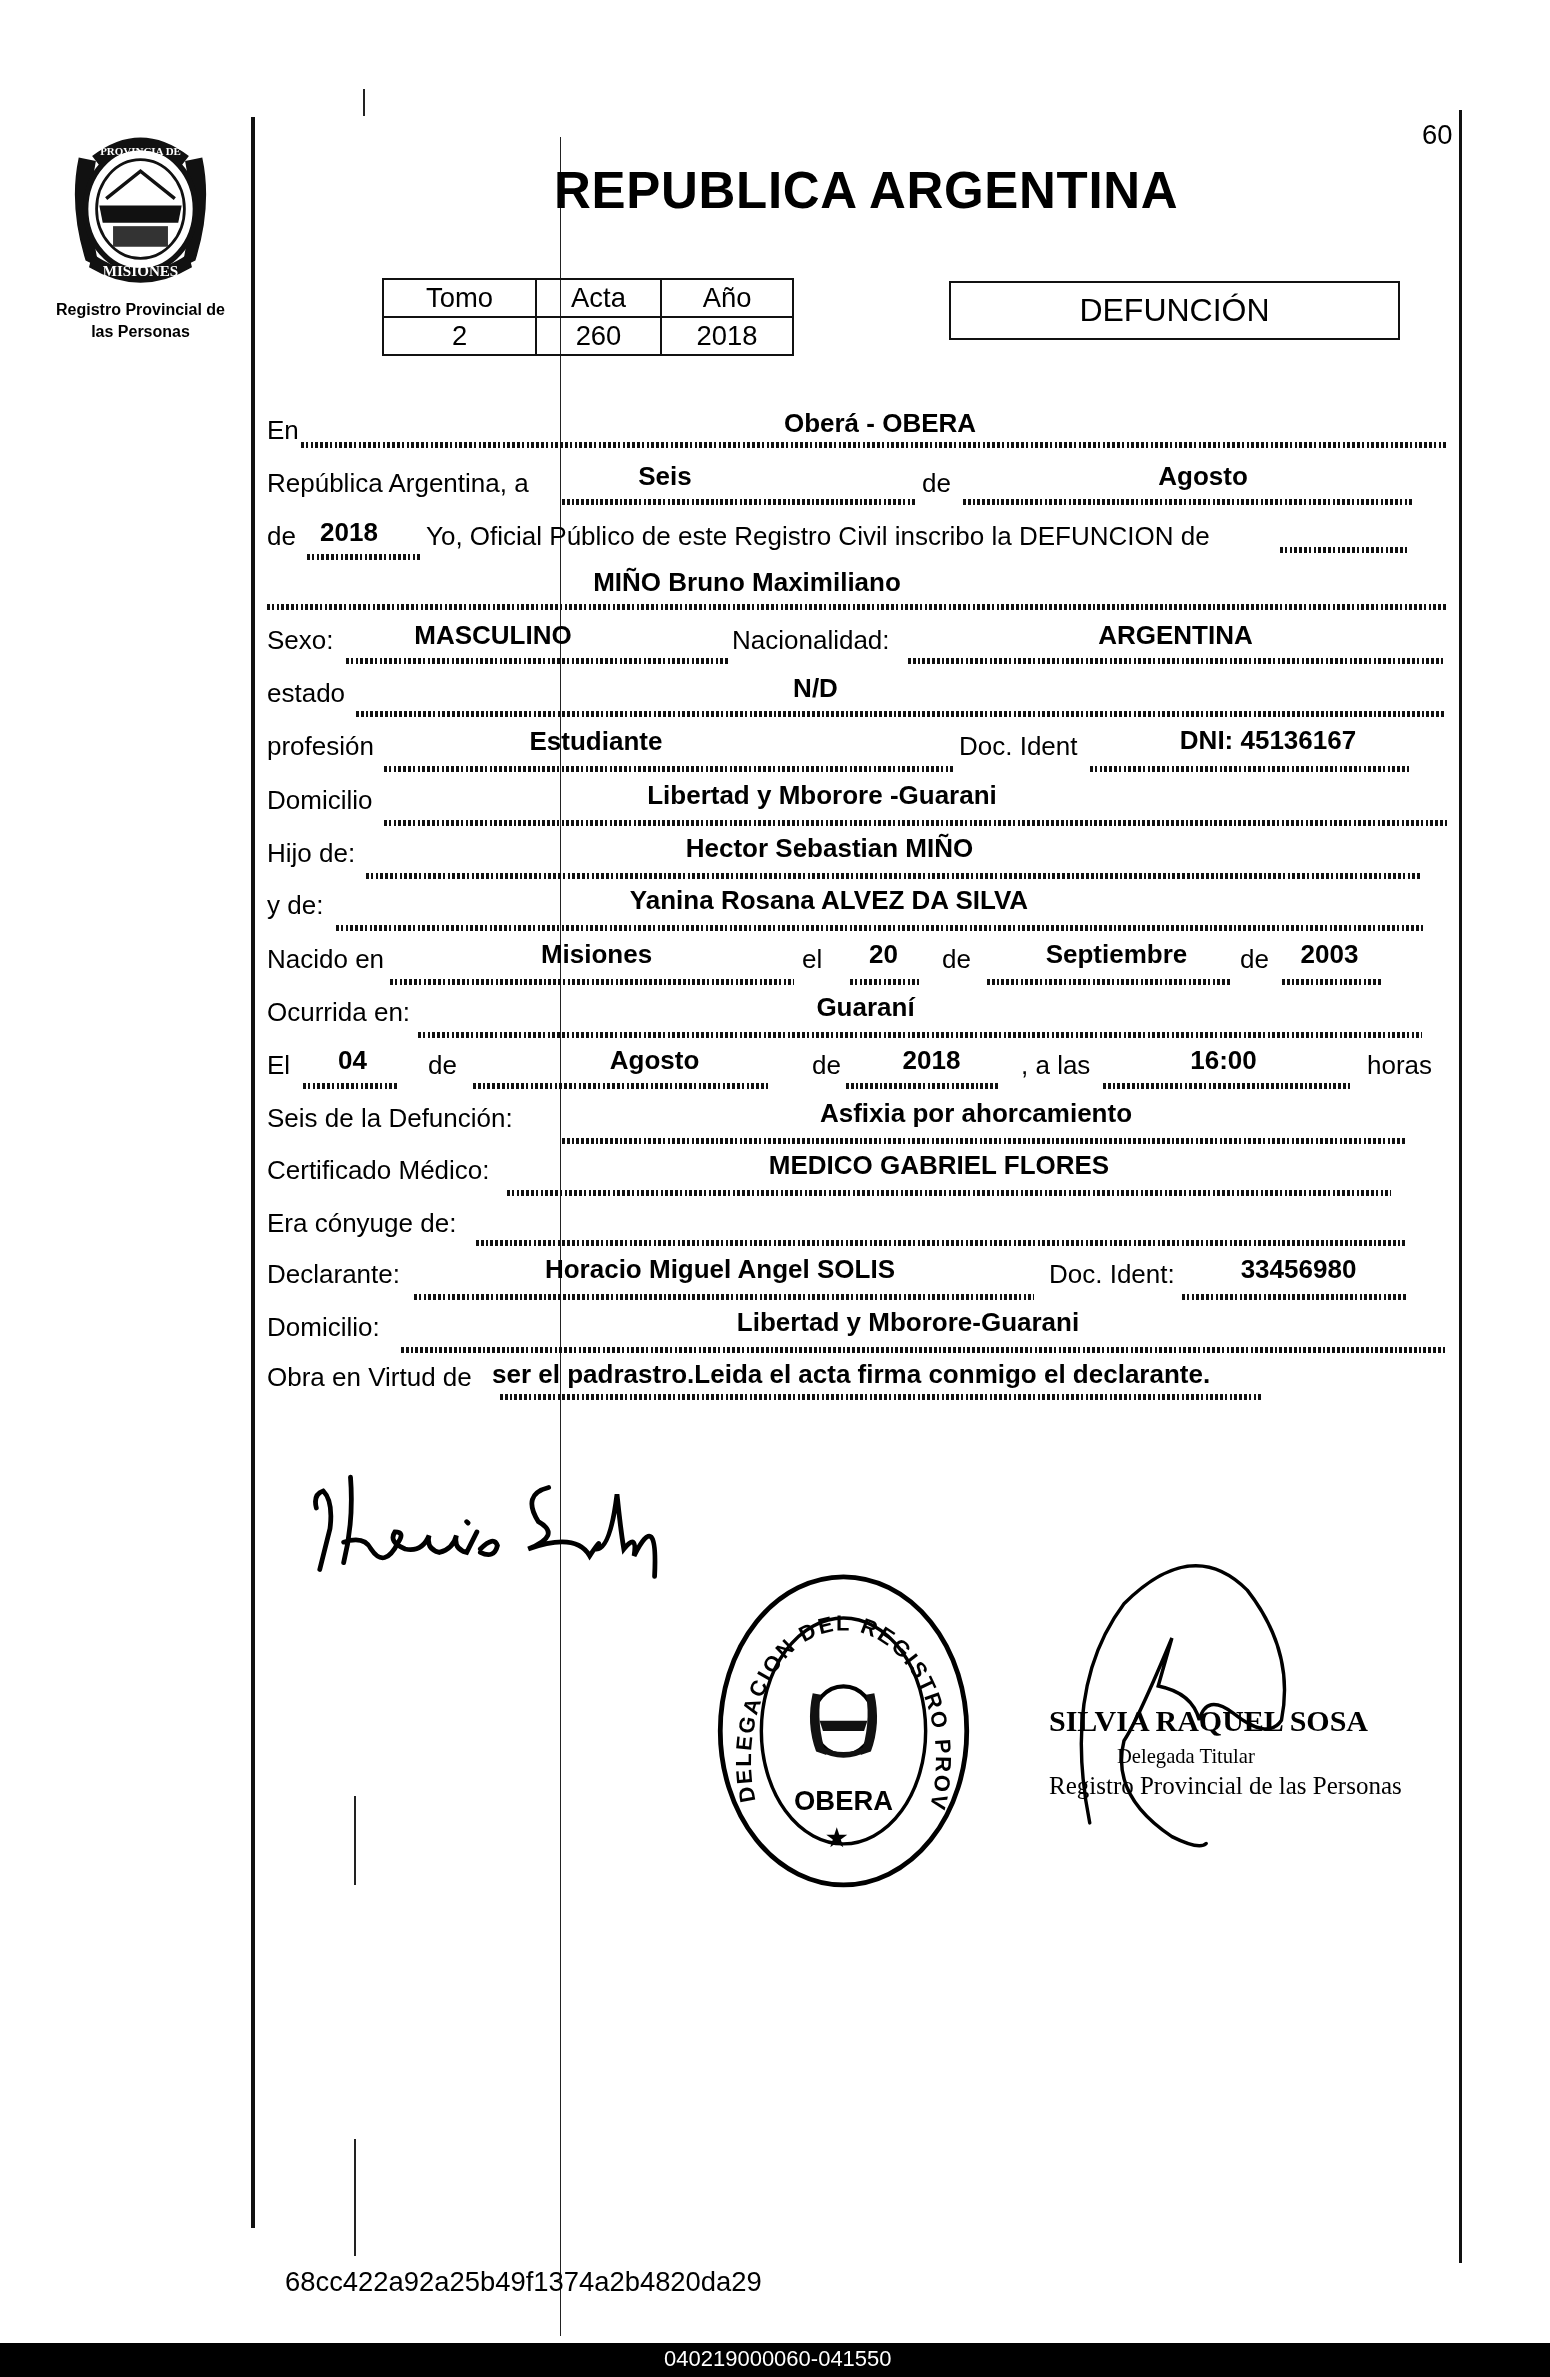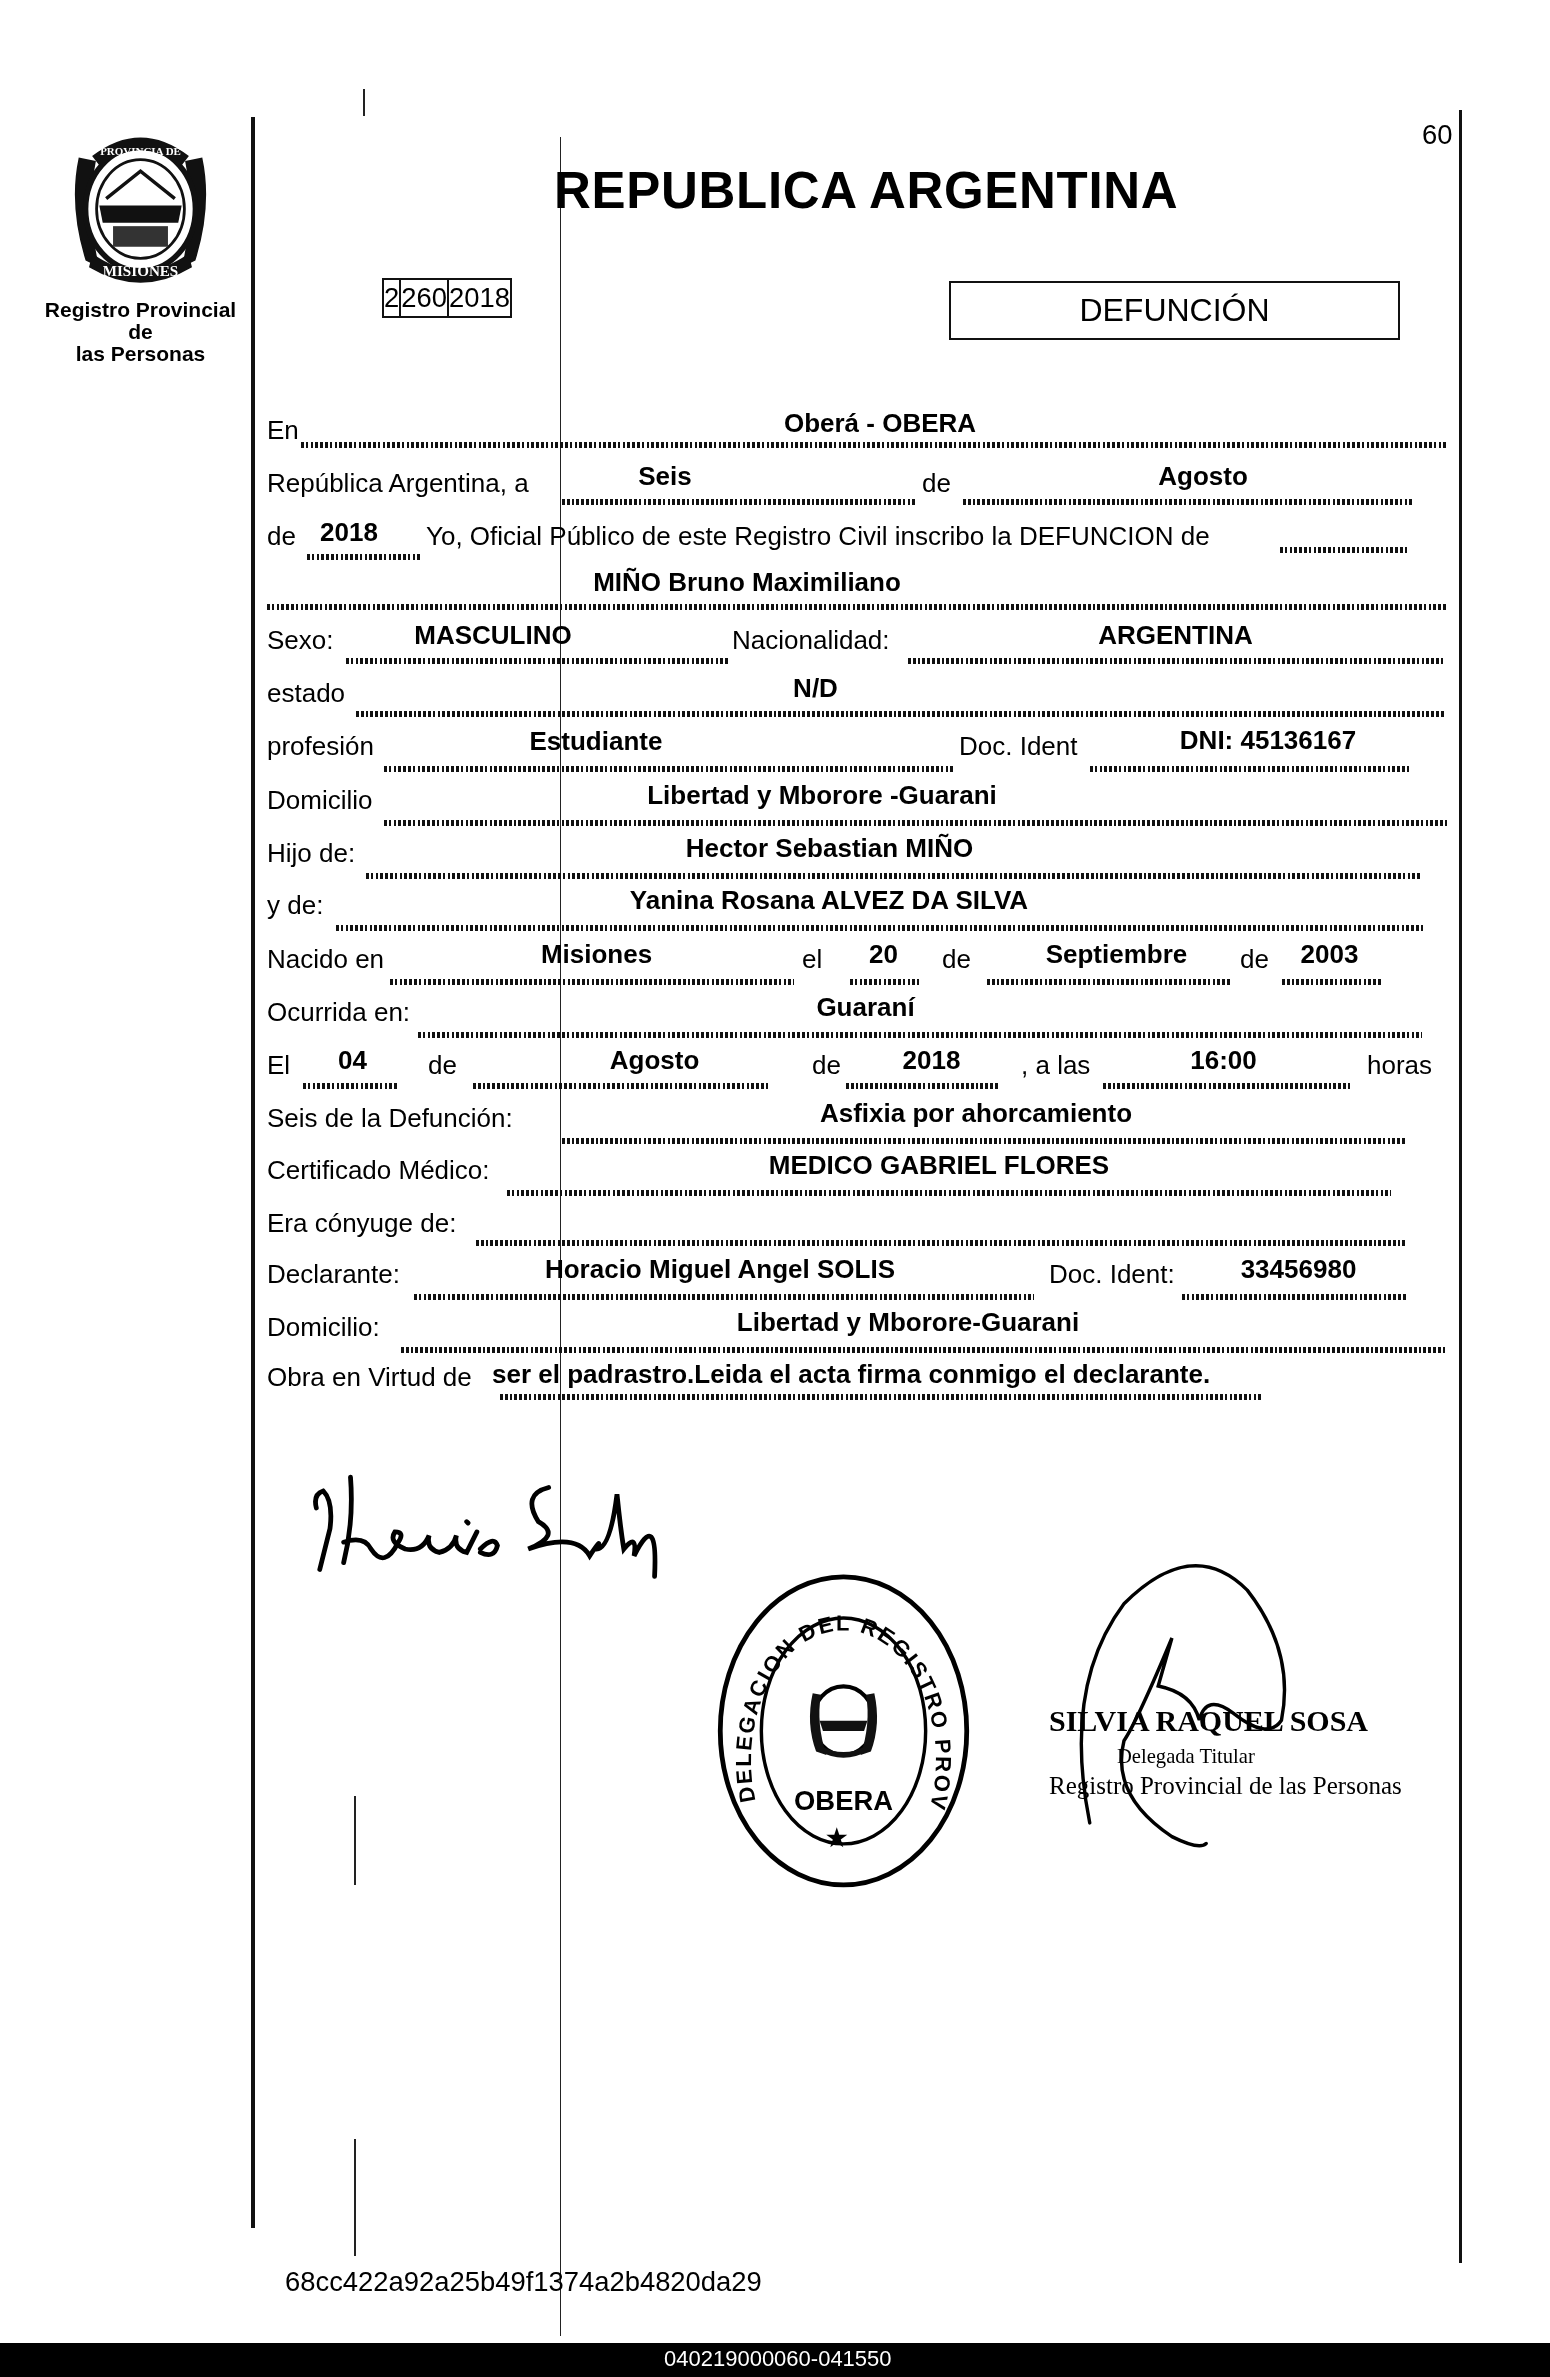--- a/index.html
+++ b/index.html
@@ -5,21 +5,21 @@
   html, body { margin: 0; padding: 0; background: #ffffff; }
   body { width: 1551px; height: 2377px; position: relative; overflow: hidden;
          font-family: "Liberation Sans", sans-serif; color: #000; }
   .abs { position: absolute; }
   .frame-left { left: 251px; top: 117px; width: 4.1px; height: 2111px; background: #111; }
   .frame-right { left: 1459px; top: 110px; width: 2.7px; height: 2153px; background: #111; }
   .scan-line { left: 560px; top: 137px; width: 1.4px; height: 2199px; background: #222; }
   .scan-dash { width: 2.1px; background: #222; }
   .page-number { left: 1422px; top: 119px; font-size: 27.4px; }
   .logo { left: 65px; top: 130px; width: 151px; height: 158px; }
-  .logo-caption { left: 34px; top: 299px; width: 213px; text-align: center; font-size: 21px; line-height: 22px; font-weight: bold; }
+  .logo-caption { left: 34px; top: 299px; width: 213px; text-align: center; font-size: 16px; line-height: 22px; font-weight: bold; }
   .title { left: 554px; top: 161px; font-size: 51px; font-weight: bold; letter-spacing: 0.7px; }
   table.ref { position: absolute; left: 382px; top: 278px; border-collapse: collapse; font-size: 27.4px; }
   table.ref td { border: 2.7px solid #111; height: 36px; text-align: center; padding: 0; }
   .doc-type { left: 949px; top: 281px; width: 447px; height: 55px; border: 2.7px solid #111; font-size: 32px; text-align: center; line-height: 55px; }
   .row { position: absolute; left: 267px; height: 41px; font-size: 26px; }
   .lbl { position: absolute; white-space: nowrap; }
   .val { position: absolute; white-space: nowrap; font-weight: bold; text-align: center; }
   .dots { position: absolute; height: 5.5px;
           background-image: repeating-linear-gradient(90deg, #111 0 2.7px, transparent 2.7px 4.8px); }
   .sig1 { left: 302px; top: 1467px; width: 384px; height: 123px; }
@@ -61,20 +61,25 @@
 </div>
 <div class="abs logo-caption">
   <div>Registro Provincial de</div>
   <div>las Personas</div>
 </div>
 
 <div class="abs title">REPUBLICA ARGENTINA</div>
 
 <table class="ref">
   <tbody>
+      <tr>
+    <td style="width:151px">Tomo</td>
+    <td style="width:123px">Acta</td>
+    <td style="width:130px">Año</td>
+  </tr>
   <tr>
     <td>2</td>
     <td>260</td>
     <td>2018</td>
   </tr>
 </tbody>
   </table>
 
 <div class="abs doc-type">DEFUNCIÓN</div>
 

